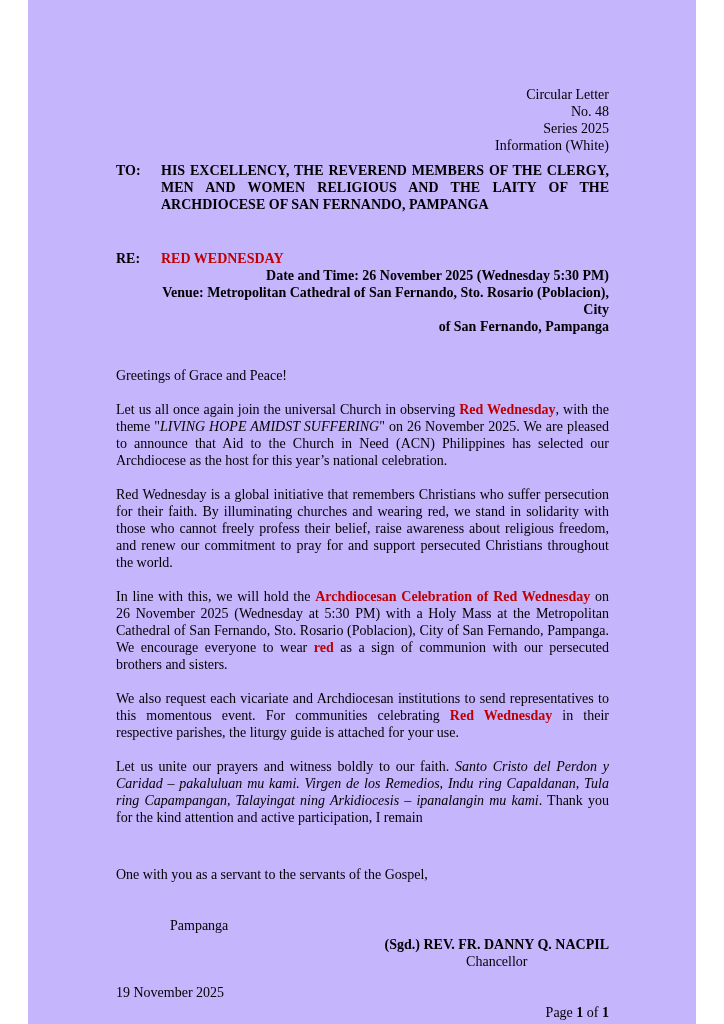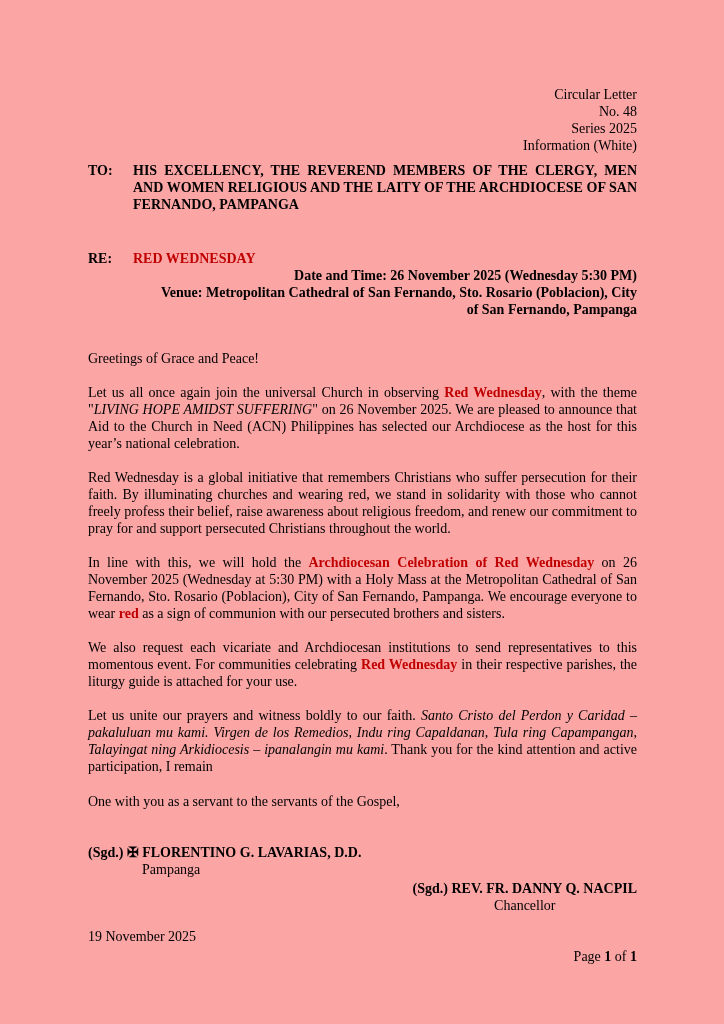--- a/index.html
+++ b/index.html
@@ -1,21 +1,21 @@
 <!DOCTYPE html>
 <html><head>
 <meta charset="utf-8">
 <style>
   * { margin: 0; padding: 0; box-sizing: border-box; }
   html, body { background: #ffffff; }
   .page {
-    width: 724px;
+    width: 668px;
     height: 1024px;
     margin: 0 auto;
-    background: #fca5a5;
+    background: #c4b5fd;
     color: #000000;
     font-family: "Liberation Serif", serif;
     font-size: 14px;
     line-height: 17px;
     padding: 86px 87px 0 88px;
     overflow: hidden;
   }
   .letter-header { text-align: right; }
   .field-row { display: flex; }
   .field-row.to-block { margin-top: 8px; }
@@ -25,21 +25,21 @@
     flex-shrink: 0;
     font-weight: bold;
   }
   .field-content { flex: 1; }
   .to-text { font-weight: bold; text-align: justify; }
   .re-subject { font-weight: bold; color: #C00000; }
   .re-line { font-weight: bold; text-align: right; }
   .venue-indent { padding-left: 35px; }
   .greeting { margin-top: 32px; }
   .body-paragraph { margin-top: 17px; text-align: justify; }
-  .closing { margin-top: 18px; }
+  .closing { margin-top: 40px; }
   .sig-left { margin-top: 34px; }
   .sig-name { font-weight: bold; }
   .sig-sub { padding-left: 54px; }
   .sig-right {
     margin-top: 2px;
     margin-left: auto;
     width: max-content;
     text-align: center;
   }
   .letter-date { margin-top: 14px; }
@@ -81,21 +81,20 @@
 
   <p class="body-paragraph"><span class="seg plain">Let us all once again join the universal Church in observing </span><span class="seg redbold">Red Wednesday</span><span class="seg plain">, with the theme "</span><span class="seg italic">LIVING HOPE AMIDST SUFFERING</span><span class="seg plain">" on 26 November 2025. We are pleased to announce that Aid to the Church in Need (ACN) Philippines has selected our Archdiocese as the host for this year’s national celebration.</span></p>
   <p class="body-paragraph"><span class="seg plain">Red Wednesday is a global initiative that remembers Christians who suffer persecution for their faith. By illuminating churches and wearing red, we stand in solidarity with those who cannot freely profess their belief, raise awareness about religious freedom, and renew our commitment to pray for and support persecuted Christians throughout the world.</span></p>
   <p class="body-paragraph"><span class="seg plain">In line with this, we will hold the </span><span class="seg redbold">Archdiocesan Celebration of Red Wednesday</span><span class="seg plain"> on 26 November 2025 (Wednesday at 5:30 PM) with a Holy Mass at the Metropolitan Cathedral of San Fernando, Sto. Rosario (Poblacion), City of San Fernando, Pampanga. We encourage everyone to wear </span><span class="seg redbold">red</span><span class="seg plain"> as a sign of communion with our persecuted brothers and sisters.</span></p>
   <p class="body-paragraph"><span class="seg plain">We also request each vicariate and Archdiocesan institutions to send representatives to this momentous event. For communities celebrating </span><span class="seg redbold">Red Wednesday</span><span class="seg plain"> in their respective parishes, the liturgy guide is attached for your use.</span></p>
   <p class="body-paragraph"><span class="seg plain">Let us unite our prayers and witness boldly to our faith. </span><span class="seg italic">Santo Cristo del Perdon y Caridad – pakaluluan mu kami. Virgen de los Remedios, Indu ring Capaldanan, Tula ring Capampangan, Talayingat ning Arkidiocesis – ipanalangin mu kami</span><span class="seg plain">. Thank you for the kind attention and active participation, I remain</span></p>
 
   <p class="closing">One with you as a servant to the servants of the Gospel,</p>
 
   <div class="sig-left">
-    <div class="sig-name">(Sgd.) ✠ FLORENTINO G. LAVARIAS, D.D.</div>
     <div class="sig-sub">Pampanga</div>
   </div>
 
   <div class="sig-right">
     <div class="sig-name">(Sgd.) REV. FR. DANNY Q. NACPIL</div>
     <div>Chancellor</div>
   </div>
 
   <div class="letter-date">19 November 2025</div>
 

